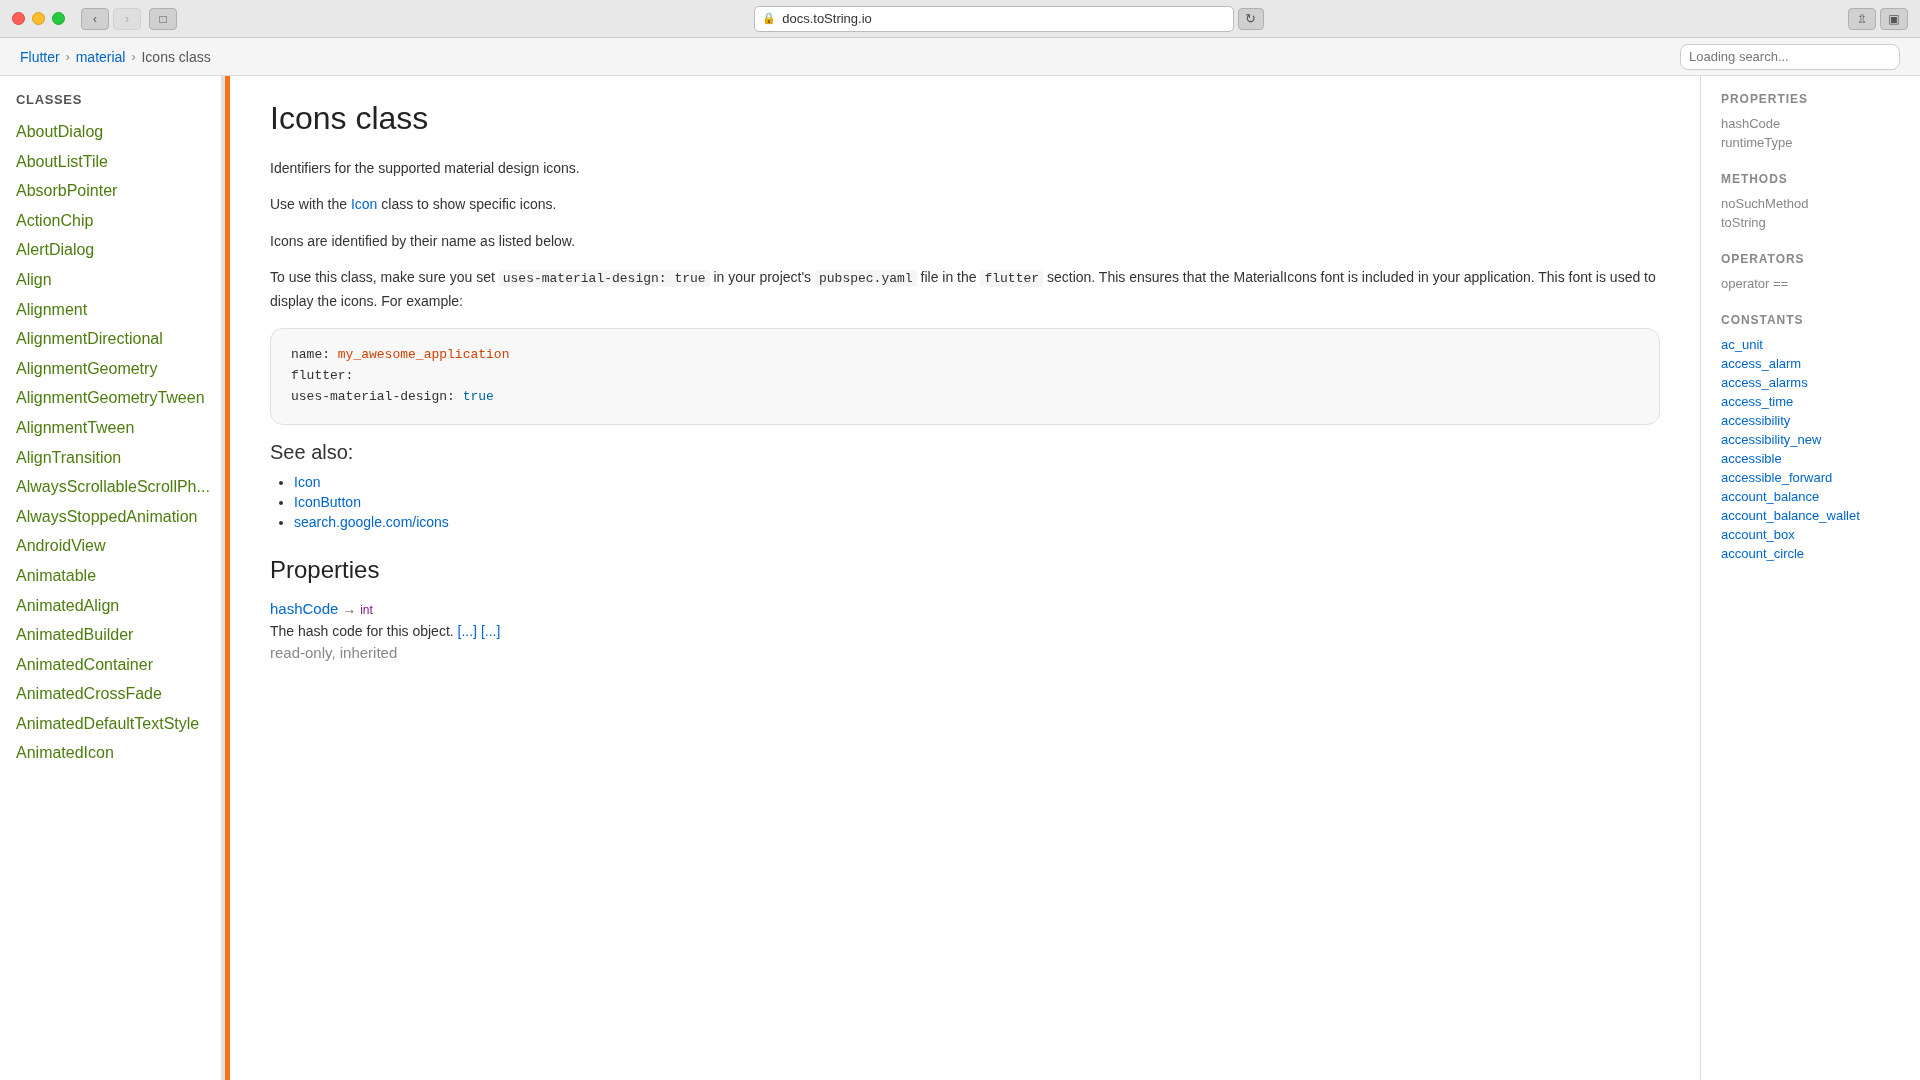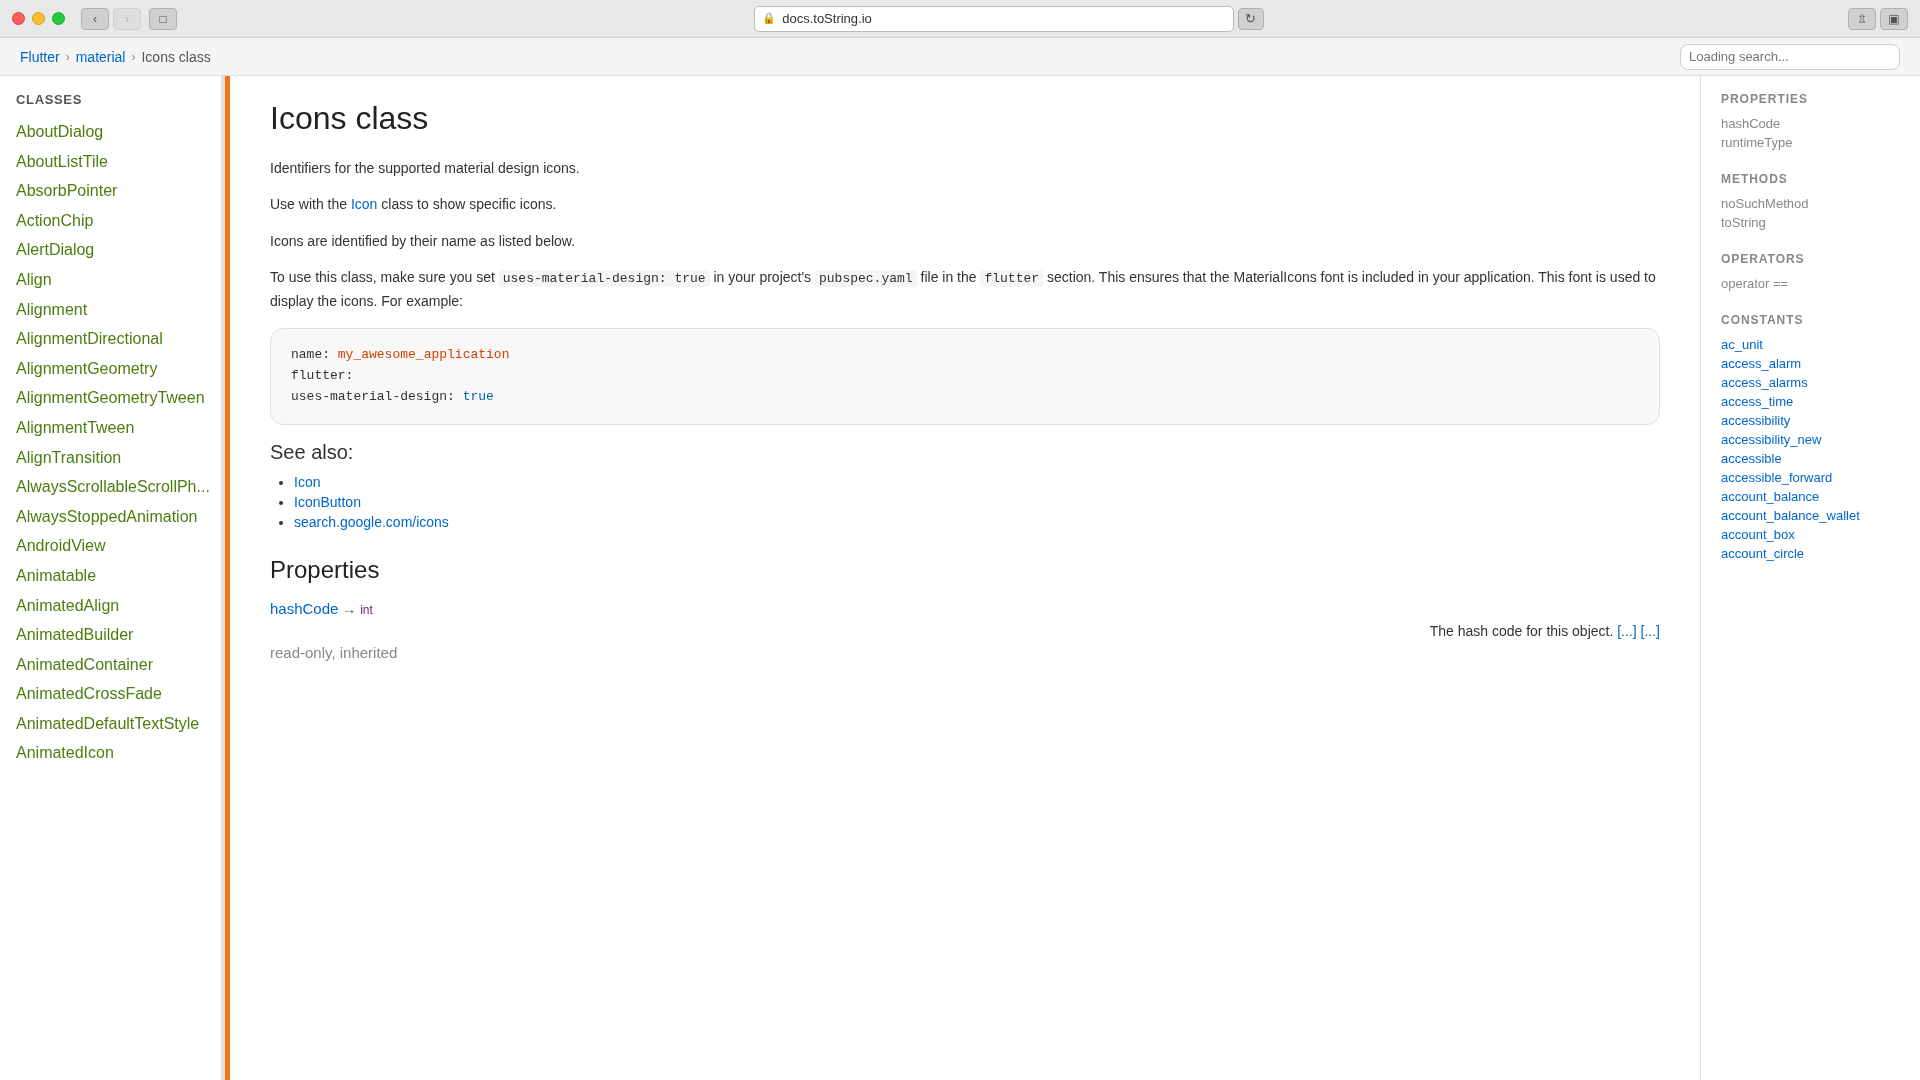--- a/index.html
+++ b/index.html
@@ -280,21 +280,20 @@
       font-size: 15px;
       text-decoration: none;
     }
     .property-arrow { color: #555; font-size: 14px; }
     .property-type { color: #701a75; font-size: 12px; }
     .property-desc {
       font-size: 14px;
       color: #333;
       margin-top: 4px;
       line-height: 1.5;
-      text-align: right;
     }
     .property-meta {
       color: #888;
       font-size: 15px;
       margin-top: 2px;
     }
 
     
     .right-sidebar {
       width: 220px;

